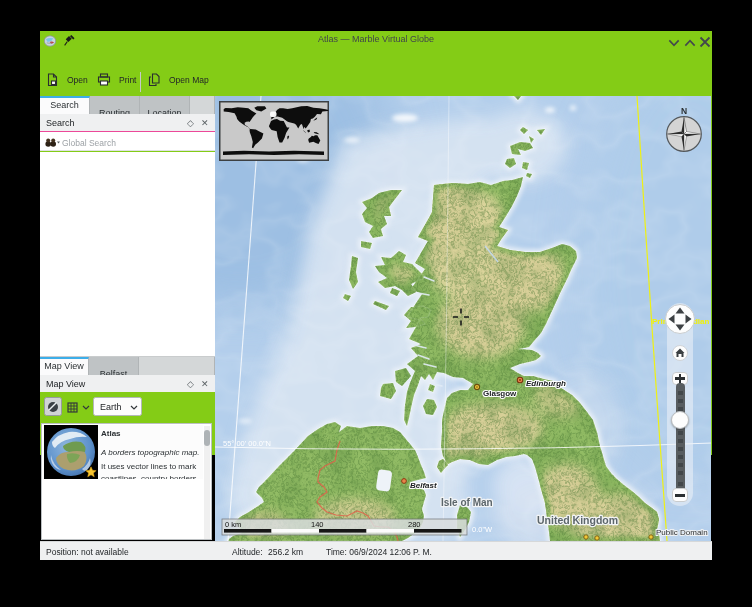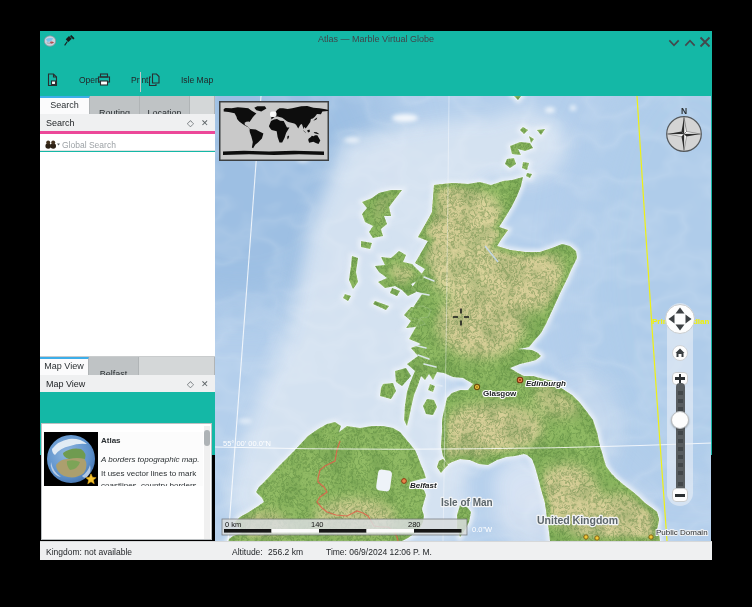--- a/index.html
+++ b/index.html
@@ -1,31 +1,31 @@
 <!DOCTYPE html>
 <html><head><meta charset="utf-8"><style>
 *{margin:0;padding:0;box-sizing:border-box}
 html,body{width:752px;height:607px;background:#000;font-family:"Liberation Sans",sans-serif;overflow:hidden}
-#win{position:absolute;left:40px;top:31px;width:672px;height:424px;background:#14b8a6;color:#232629}
+#win{position:absolute;left:40px;top:31px;width:672px;height:424px;background:#84cc16;color:#232629}
 .tbar{position:absolute;left:0;top:0;width:672px;height:18px}
 .title{position:absolute;left:0;top:3px;width:672px;text-align:center;font-size:9px;color:#41464a}
 .wbtn{position:absolute;top:3px;width:12px;height:12px}
 .menu{position:absolute;top:18px;left:0;height:19px;width:671px;font-size:8.5px}
 .menu span{position:absolute;top:5px}
 .tool{position:absolute;top:37px;left:0;height:28px;width:671px;font-size:8.5px}
-.tool .it{position:absolute;top:5px;display:flex;align-items:center;gap:20px}
+.tool .it{position:absolute;top:5px;display:flex;align-items:center;gap:8px}
 .tsep{position:absolute;left:99.5px;top:41px;height:20px;width:1px;background:#c6c8ca}
 #dock{position:absolute;left:0;top:65px;width:175px;height:445px}
 .trow{position:absolute;left:0;width:175px;height:18px;background:#cfd2d4;font-size:9px}
 .tab{position:absolute;top:0;height:18px;text-align:center;padding-top:12px;background:#bfc3c5;color:#2b3033;border-right:1px solid #b0b4b6}
 .tab.on{background:#fbfbfc;border-top:2px solid #3daee9;padding-top:2px}
 .phead{position:absolute;left:0;width:175px;height:17px;background:#eff0f1;font-size:9px}
 .phead b{position:absolute;left:6px;top:4px;font-weight:normal}
 .pico{position:absolute;top:4px;color:#5c6266;font-size:9px}
-#searchrow{position:absolute;left:0;top:35px;width:175px;height:20px;background:#fff;border-top:3px solid #ec4899;border-bottom:1px solid #dfe1e2}
+#searchrow{position:absolute;left:0;top:35px;width:175px;height:20px;background:#fff;border-top:1px solid #ec4899;border-bottom:1px solid #dfe1e2}
 #sresults{position:absolute;left:0;top:56px;width:175px;height:205px;background:#fff;border-bottom:1px solid #c9cccd}
 #mvctl{position:absolute;left:0;top:297px;width:175px;height:28px}
 #maplist{position:absolute;left:1px;top:327px;width:171px;height:117px;background:#fff;border:1px solid #bcc0c2}
 .mitem{position:absolute;left:1px;width:160px;height:54px;background:#fcfcfc;overflow:hidden}
 .thumb{position:absolute;left:1px;top:0;width:54px;height:54px;background:#000}
 .mtxt{position:absolute;left:58px;top:3px;width:106px;font-size:8px;line-height:11.5px;color:#2b3033}
 #map{position:absolute;left:175px;top:65px;width:496px;height:445px;background:#aecbe9}
 #sbar{position:absolute;left:0;top:510px;width:672px;height:19px;background:#eff0f1;font-size:8.5px;border-top:1px solid #d6d8d9}
 #sbar span{position:absolute;top:5px}
 </style></head><body>
@@ -68,21 +68,21 @@
           <rect x="1.5" y="4" width="11" height="5" fill="none" stroke="#2a2e31" stroke-width="1.1"></rect>
           <rect x="3.5" y="8" width="7" height="4" fill="#fff" stroke="#2a2e31" stroke-width="1.1"></rect>
         </svg>
         <span>Print</span>
       </div>
   <div class="it" style="left:108px">
         <svg width="13" height="14" viewBox="0 0 13 14">
           <path d="M4.5 1h4l2.5 2.5V10h-6.5z" fill="none" stroke="#2a2e31" stroke-width="1.1"></path>
           <path d="M3 4 H1.5 v8.5 H8 V11" fill="none" stroke="#2a2e31" stroke-width="1.1"></path>
         </svg>
-        <span>Isle Map</span>
+        <span>Open Map</span>
       </div>
  </div>
  <div class="tsep"></div>
  <div id="dock">
   <div class="trow" style="top:0">
    <div class="tab on" style="left:0;width:50px">Search</div>
    <div class="tab" style="left:50px;width:50px">Routing</div>
    <div class="tab" style="left:100px;width:50px">Location</div>
    <div class="tab" style="left:150px;width:25px;background:#d4d7d8"></div>
   </div>
@@ -105,22 +105,40 @@
   <div class="trow" style="top:261px">
    <div class="tab on" style="left:0;width:49px">Map View</div>
    <div class="tab" style="left:49px;width:50px">Belfast</div>
    <div class="tab" style="left:99px;width:76px;background:#d4d7d8"></div>
   </div>
   <div class="phead" style="top:279px">
         <b>Map View</b>
         <span class="pico" style="left:147px">◇</span>
         <span class="pico" style="left:161px">✕</span>
       </div>
+  <div id="mvctl">
+   <div style="position:absolute;left:4px;top:4px;width:18px;height:19px;background:#d0d3d5;border:1px solid #979b9d;border-radius:2.5px"></div>
+   <svg width="12" height="12" viewBox="0 0 12 12" style="position:absolute;left:7px;top:8px">
+          <circle cx="6" cy="6" r="5" fill="#3b4045"></circle>
+          <path d="M1.5 9.5 L9.5 1.5" stroke="#eceff1" stroke-width="1.4"></path>
+        </svg>
+   <svg width="11" height="11" viewBox="0 0 11 11" style="position:absolute;left:27px;top:9px">
+          <rect x="1" y="1" width="9" height="9" fill="none" stroke="#33383b" stroke-width="1.2"></rect>
+          <path d="M1 4h9M1 7h9M4 1v9M7 1v9" stroke="#33383b" stroke-width="0.9"></path>
+        </svg>
+   <svg width="8" height="5" viewBox="0 0 8 5" style="position:absolute;left:42px;top:12px">
+          <path d="M1 1 L4 4 L7 1" stroke="#33383b" stroke-width="1.2" fill="none"></path>
+        </svg>
+   <div style="position:absolute;left:53px;top:4px;width:49px;height:19px;background:#fcfcfc;border:1px solid #b3b7b9;border-radius:2.5px;font-size:9px;padding:4px 0 0 6px">Earth</div>
+   <svg width="8" height="5" viewBox="0 0 8 5" style="position:absolute;left:90px;top:12px">
+          <path d="M1 1 L4 4 L7 1" stroke="#33383b" stroke-width="1.2" fill="none"></path>
+        </svg>
+  </div>
   <div id="maplist">
-   <div class="mitem" style="top:8px">
+   <div class="mitem" style="top:1px">
     <div class="thumb"><svg width="54" height="54" viewBox="0 0 54 54">
               <rect width="54" height="54" fill="#000"></rect>
 <radialGradient id="ath" cx="0.42" cy="0.38" r="0.72">
                 <stop offset="0" stop-color="#8fb6de"></stop>
                 <stop offset="0.65" stop-color="#5e92cc"></stop>
                 <stop offset="1" stop-color="#3f6ca8"></stop>
               </radialGradient>
 <circle cx="27" cy="27" r="24" fill="url(#ath)"></circle>
 <path d="M12 33 Q17 26 25 27 Q33 23 40 26 Q45 33 40 41 Q31 48 20 44 Q12 40 12 33Z" fill="#ac9f6e"></path>
 <path d="M19 21 Q27 15 37 17 Q43 21 41 27 Q33 25 25 27 Q19 25 19 21Z" fill="#6f9b50"></path>
@@ -329,18 +347,18 @@
           <rect x="2" y="80" width="5" height="4"></rect>
           <rect x="2" y="88" width="5" height="4"></rect>
           <rect x="2" y="99" width="5" height="4"></rect>
         </g>
       </svg>
 <div style="position:absolute;left:456px;top:315px;width:18px;height:18px;background:#fdfdfd;border:1px solid #b9bcbe;border-radius:9px;box-shadow:0 1px 2px rgba(0,0,0,0.3)"></div>
 <div style="position:absolute;left:457px;top:392px;width:16px;height:14px;background:#fdfdfd;border:1px solid #c9ccce;border-radius:4px"></div>
 <div style="position:absolute;left:460px;top:398px;width:10px;height:2.6px;background:#2b2f32"></div>
 </div>
  <div id="sbar">
-      <span style="left:6px">Kingdom: not available</span>
+      <span style="left:6px">Position: not available</span>
       <span style="left:192px">Altitude:</span>
       <span style="left:228px">256.2 km</span>
       <span style="left:286px">Time: 06/9/2024 12:06 P. M.</span>
     </div>
 </div>
 
 </body></html>

